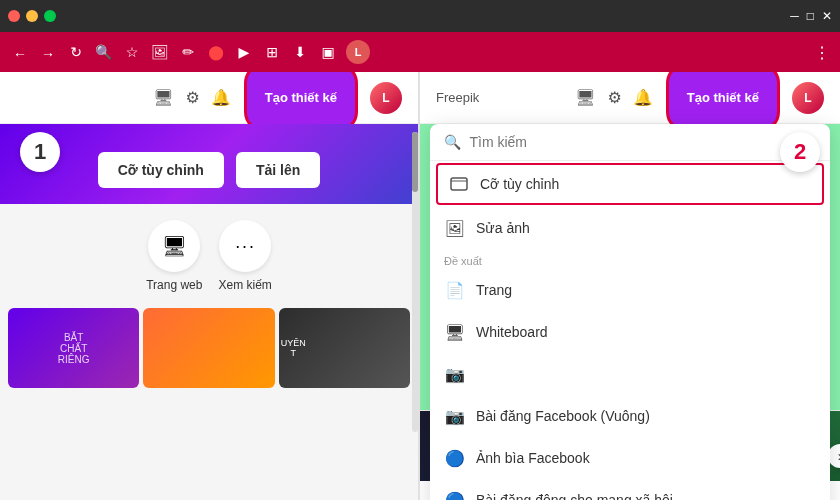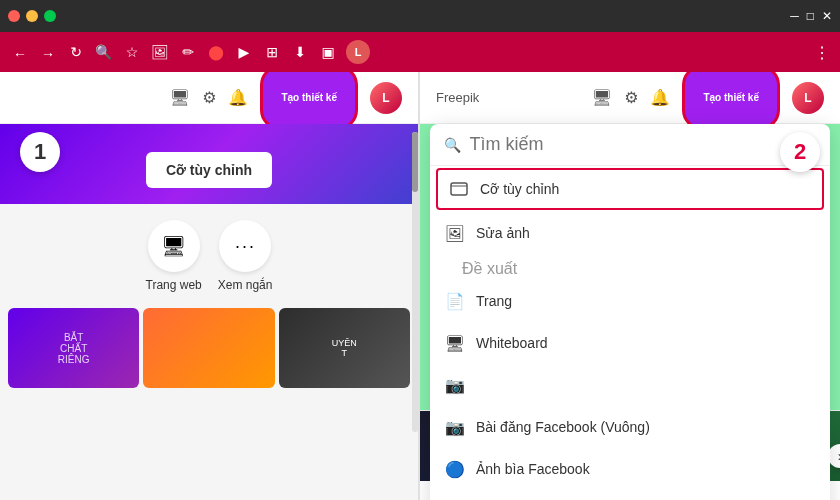--- a/index.html
+++ b/index.html
@@ -89,21 +89,21 @@
       color: #555;
       font-size: 16px;
       cursor: pointer;
     }
     .create-btn {
       background: #a020f0;
       color: white;
       border: none;
       border-radius: 20px;
       padding: 24px 18px;
-      font-size: 10px;
+      font-size: 13px;
       font-weight: bold;
       cursor: pointer;
       border: 3px solid #e0003c;
     }
     .user-avatar-nav {
       width: 32px;
       height: 32px;
       border-radius: 50%;
       background: linear-gradient(135deg, #ff6b6b, #c0003c);
       display: flex;
@@ -304,24 +304,23 @@
       width: 22px;
       height: 22px;
       display: flex;
       align-items: center;
       justify-content: center;
       font-size: 16px;
       flex-shrink: 0;
     }
     .section-label {
       padding: 6px 14px 2px;
-      font-size: 16px;
+      font-size: 11px;
       color: #999;
       font-weight: 500;
-      margin-left: 18px;
     }
 
     
     .step2-badge {
       position: absolute;
       top: 60px;
       right: 20px;
       width: 40px;
       height: 40px;
       background: white;
@@ -445,44 +444,45 @@
       <span class="nav-icon">🔔</span>
       <button class="create-btn">Tạo thiết kế</button>
       <div class="user-avatar-nav">L</div>
     </div>
 
     <div class="step-badge">1</div>
 
     <div class="hero-section">
       <div class="hero-buttons">
         <button class="hero-btn">Cỡ tùy chỉnh</button>
+        <button class="hero-btn">Tải lên</button>
       </div>
     </div>
 
     <div class="items-grid">
       <div class="grid-item">
         <div class="grid-icon-circle">🖥</div>
         <span class="grid-item-label">Trang web</span>
       </div>
       <div class="grid-item">
         <div class="grid-icon-circle" style="font-size:18px;letter-spacing:1px;">···</div>
-        <span class="grid-item-label">Xem ngắn</span>
+        <span class="grid-item-label">Xem kiếm</span>
       </div>
     </div>
 
     <div class="thumb-row">
       <div class="thumb thumb-purple" style="display:flex;align-items:center;justify-content:center;color:white;font-size:10px;">
         <div style="text-align:center;padding:4px;">
           <div style="font-size:10px;color:rgba(255,255,255,0.8)">BẮT</div>
           <div style="font-size:10px;color:rgba(255,255,255,0.8)">CHẤT</div>
           <div style="font-size:10px;color:rgba(255,255,255,0.8)">RIÊNG</div>
         </div>
       </div>
       <div class="thumb thumb-orange"></div>
-      <div class="thumb thumb-dark" style="display:flex;align-items:center;justify-content:center;">
+      <div class="thumb thumb-dark" style="display:flex;align-items:center;">
         <div style="color:white;font-size:9px;text-align:center;padding:2px;">UYÊN<br>T</div>
       </div>
     </div>
 
     <div class="scroll-indicator">
       <div class="scroll-thumb"></div>
     </div>
   </div>
 
   <div class="right-panel">
@@ -496,21 +496,21 @@
       <button class="create-btn">Tạo thiết kế</button>
       <div class="user-avatar-nav">L</div>
     </div>
 
     <div class="step2-badge">2</div>
 
     <div class="dropdown-overlay">
 
       <div class="search-box">
         <span class="search-icon-sm">🔍</span>
-        <input type="text" style="border: none; outline: none; font-size: 18px; color: rgb(85, 85, 85); flex: 1 1 0%;" placeholder="Tìm kiếm">
+        <input type="text" style="border: none; outline: none; font-size: 14px; color: rgb(85, 85, 85); flex: 1 1 0%;" placeholder="Tìm kiếm">
       </div>
 
       <div class="dropdown-item highlighted">
         <div class="dropdown-item-icon">
           <svg width="18" height="18" viewBox="0 0 18 18" fill="none">
             <rect x="1" y="3" width="16" height="12" rx="2" stroke="#555" stroke-width="1.5" fill="none"></rect>
             <line x1="1" y1="6" x2="17" y2="6" stroke="#555" stroke-width="1"></line>
           </svg>
         </div>
         <span>Cỡ tùy chỉnh</span>

